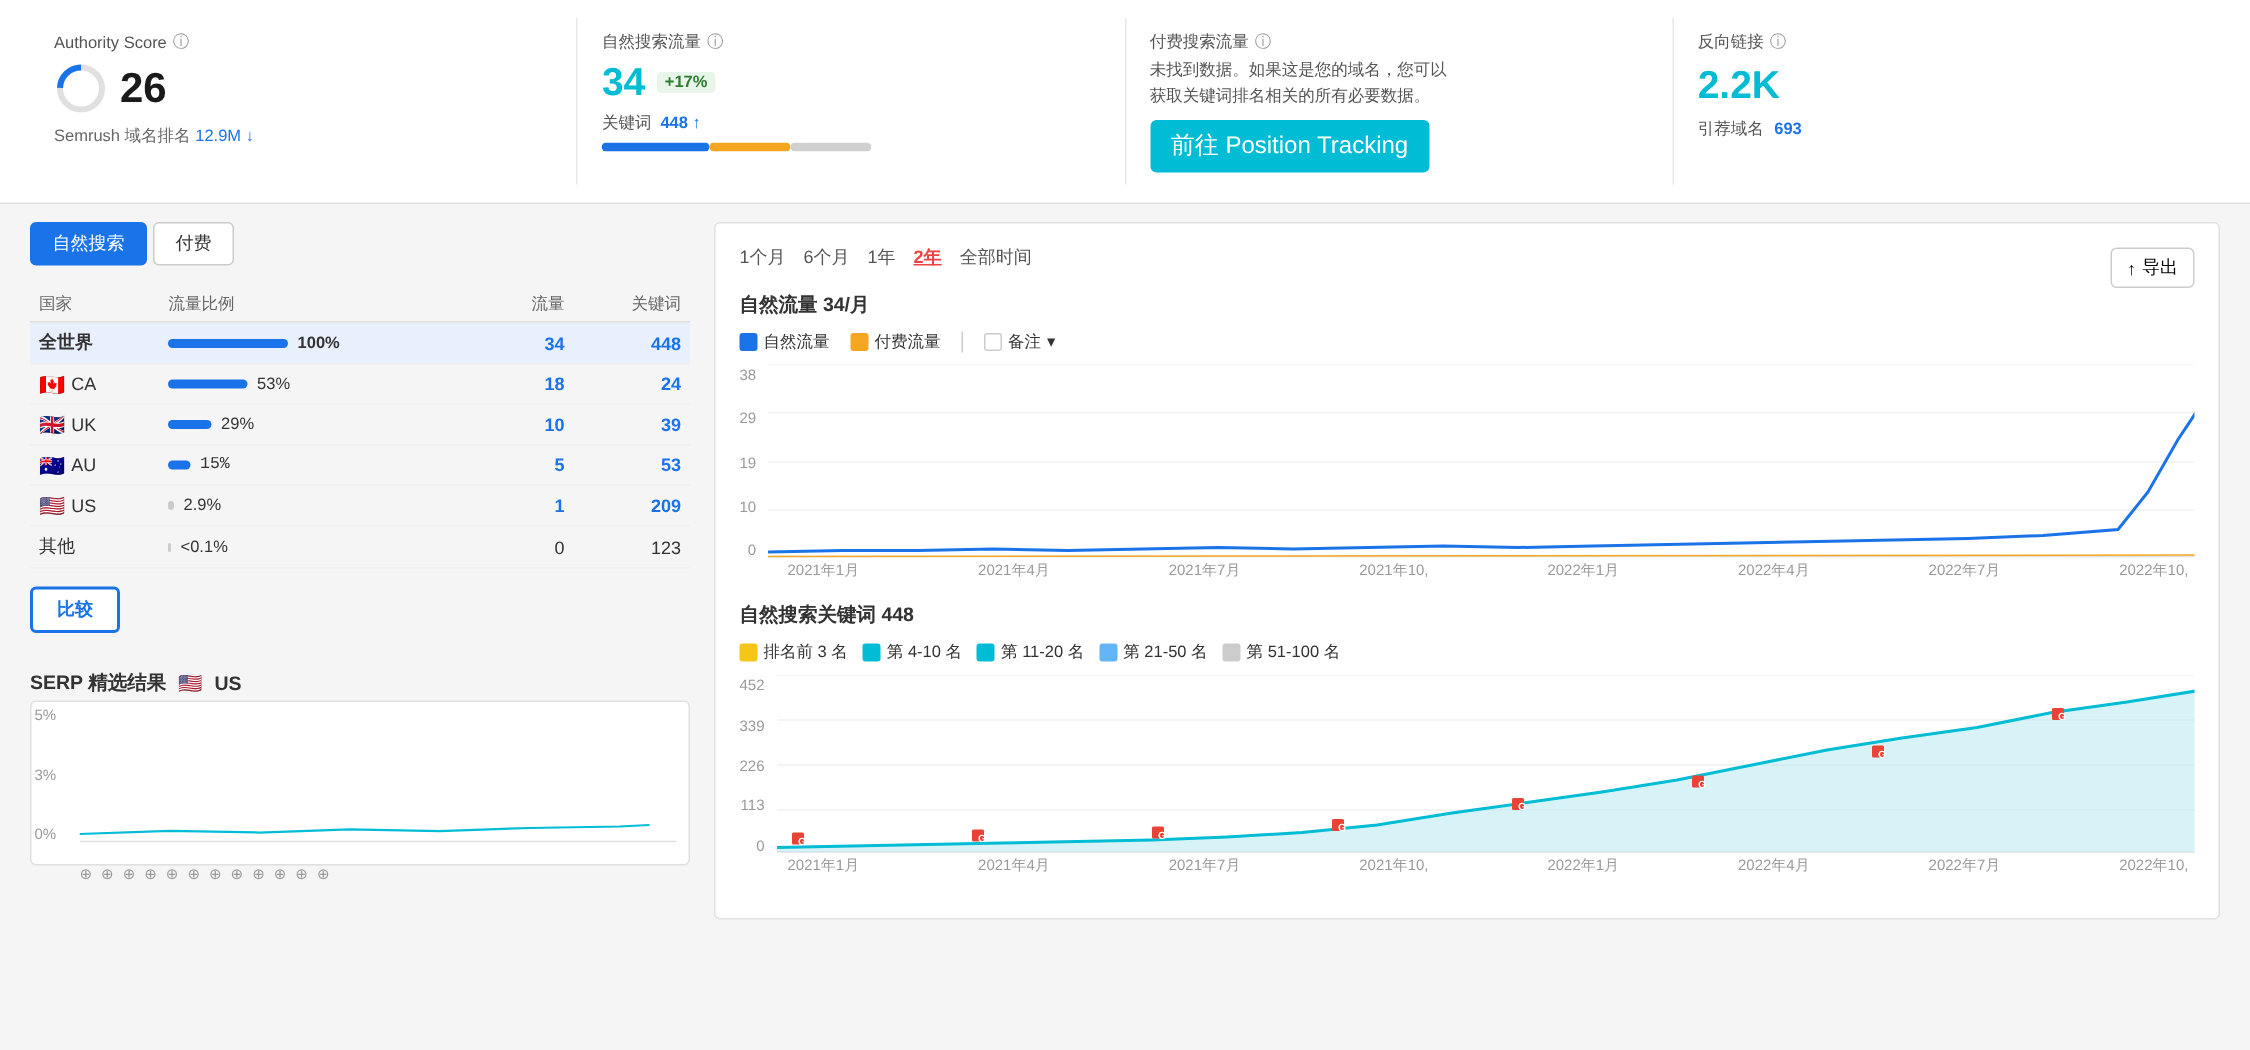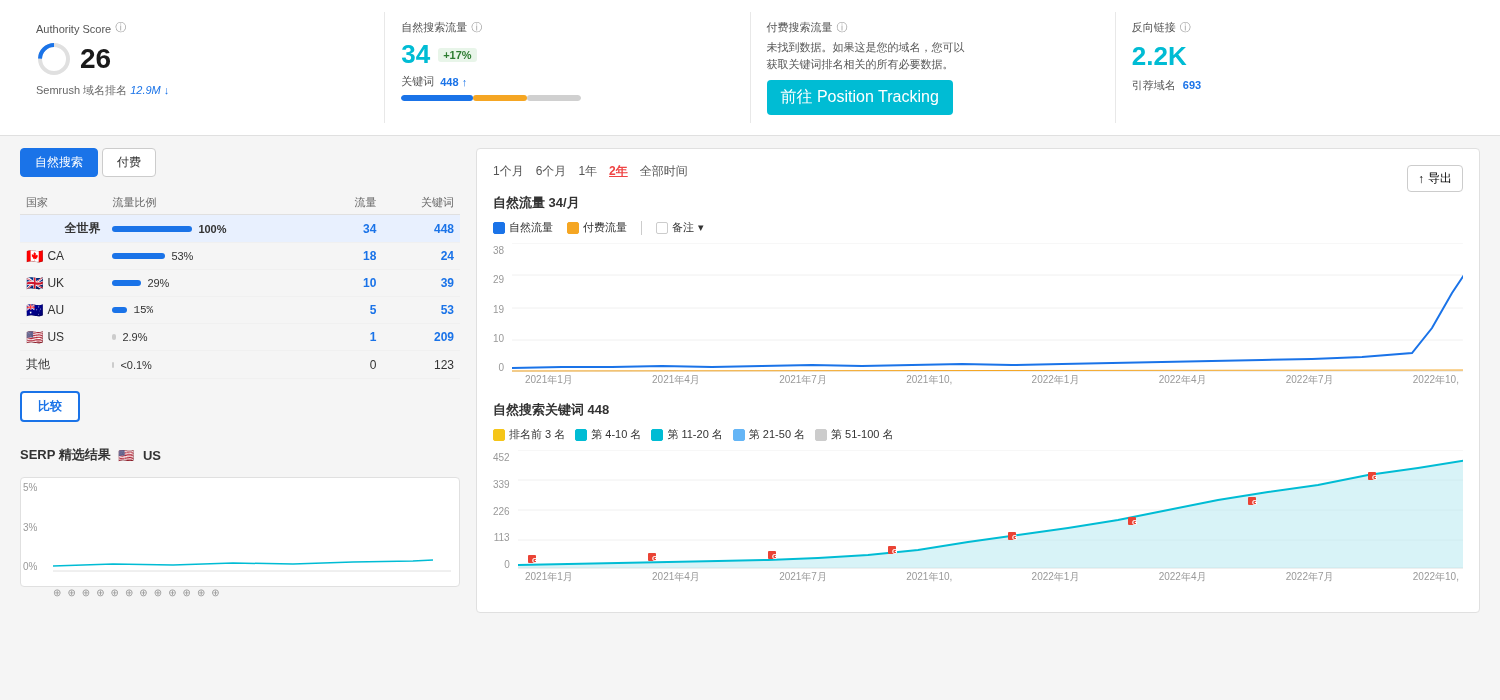--- a/index.html
+++ b/index.html
@@ -70,40 +70,40 @@
     .tab-btn.active { background: #1a73e8; color: #fff; border-color: #1a73e8; }
 
     .section-title { font-size: 13px; font-weight: 700; margin-bottom: 10px; }
 
     .country-table { width: 100%; border-collapse: collapse; }
     .country-table th { text-align: left; font-size: 11px; color: #666; font-weight: 400; padding: 4px 6px; border-bottom: 1px solid #e0e0e0; }
     .country-table th.right { text-align: right; }
     .country-table td { padding: 5px 6px; font-size: 12px; border-bottom: 1px solid #f0f0f0; }
     .country-table td.right { text-align: right; }
     .country-table tr.selected-row { background: #e8f0fe; }
-    .country-table tr.selected-row td { font-weight: 600; text-align: right; }
+    .country-table tr.selected-row td { font-weight: 600; }
     .flag { font-size: 14px; }
     .country-name { display: flex; align-items: center; gap: 4px; }
     .bar-mini { height: 6px; border-radius: 3px; display: inline-block; }
     .link-blue { color: #1a73e8; text-decoration: none; font-weight: 600; }
 
     .btn-compare {
       margin-top: 12px;
       background: #fff;
       border: 2px solid #1a73e8;
       color: #1a73e8;
       padding: 5px 16px;
       border-radius: 4px;
       cursor: pointer;
       font-size: 12px;
       font-weight: 700;
     }
 
     .serp-section { margin-top: 24px; }
-    .serp-header { display: flex; align-items: center; gap: 8px; font-weight: 700; font-size: 13px; margin-bottom: 13px; }
+    .serp-header { display: flex; align-items: center; gap: 8px; font-weight: 700; font-size: 13px; margin-bottom: 3px; }
     .serp-chart-area {
       background: #fff;
       border: 1px solid #e0e0e0;
       border-radius: 4px;
       padding: 8px;
       height: 110px;
       position: relative;
     }
     .serp-y-labels { position: absolute; left: 2px; top: 4px; font-size: 10px; color: #999; display: flex; flex-direction: column; justify-content: space-between; height: 90px; }
     .serp-icons-row { display: flex; align-items: center; gap: 6px; margin-top: 8px; }
@@ -166,21 +166,21 @@
     </div>
     <div style="display:flex;align-items:center;gap:8px;margin:6px 0;">
       <svg width="36" height="36">
         <circle cx="18" cy="18" r="14" fill="none" stroke="#e0e0e0" stroke-width="4"></circle>
         <circle cx="18" cy="18" r="14" fill="none" stroke="#1a73e8" stroke-width="4" stroke-dasharray="22 66" stroke-dashoffset="22" transform="rotate(-90 18 18)"></circle>
       </svg>
       <span class="metric-value dark" style="font-size:28px;color:#1a1a1a;">26</span>
     </div>
     <div class="metric-sub">
       <span>Semrush 域名排名</span>
-      <span style="color:#1a73e8;font-style:italic;">12.9M ↓</span>
+      <span style="color:#1a73e8;">12.9M ↓</span>
     </div>
   </div>
 
   <div class="metric-block">
     <div class="metric-title">
       <span>自然搜索流量</span>
       <span class="info-icon">ⓘ</span>
     </div>
     <div style="display:flex;align-items:center;gap:8px;margin:4px 0;">
       <span class="metric-value teal">34</span>

